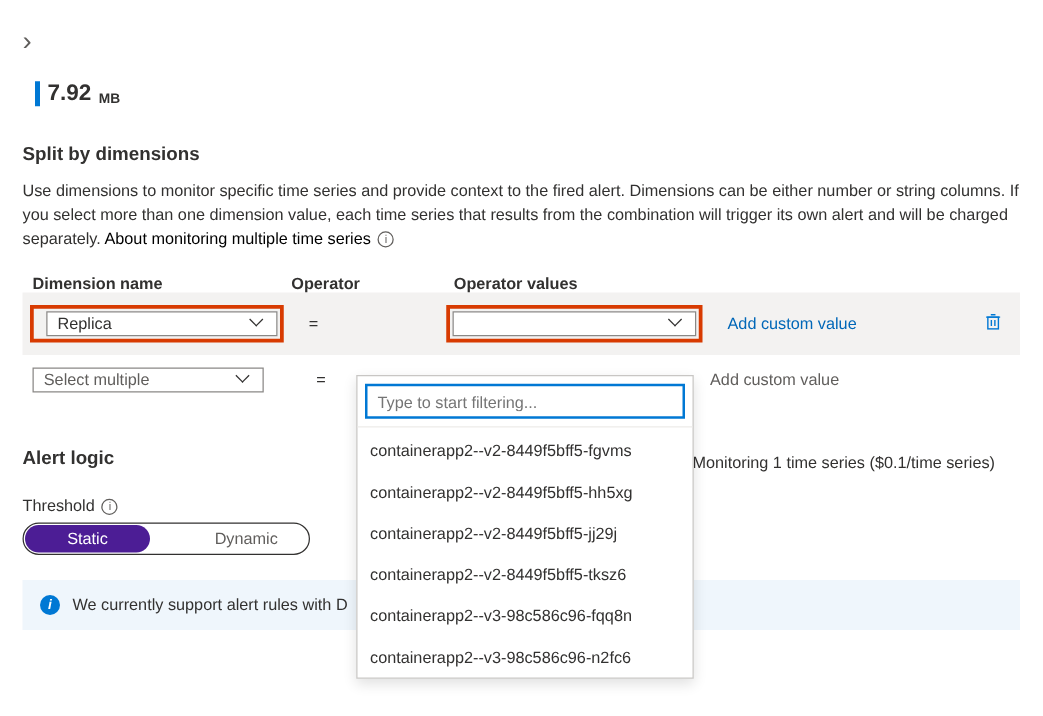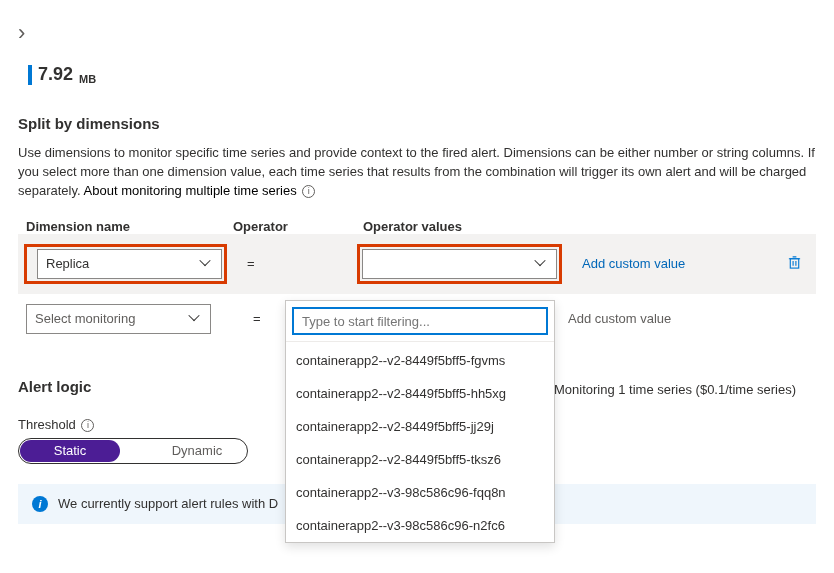--- a/index.html
+++ b/index.html
@@ -14,21 +14,21 @@
   .section-h { font-size: 15px; font-weight: 600; margin-bottom: 12px; }
   .desc { font-size: 13px; color: #323130; line-height: 1.45; margin-bottom: 4px; max-width: 800px; }
   .link { color: #000000; text-decoration: none; }
   .info { display:inline-flex; align-items:center; justify-content:center; width:13px; height:13px; border:1px solid #605e5c; border-radius:50%; font-size:9px; color:#605e5c; margin-left:2px; vertical-align:middle; }
   .dim-head { display:flex; gap:0; margin-top:18px; font-weight:600; font-size:13px; }
   .col-name { width:215px; padding-left:8px; }
   .col-op { width:130px; }
   .col-vals { width:215px; }
   .dim-row { display:flex; align-items:center; padding:10px 0; position:relative; }
   .dim-row.shaded { background:#f3f2f1; }
-  .select { border:1px solid #8a8886; background:#fff; height:30px; display:flex; align-items:center; justify-content:space-between; padding:0 8px; font-size:13px; cursor:pointer; }
+  .select { border:1px solid #8a8886; background:#fff; height:20px; display:flex; align-items:center; justify-content:space-between; padding:0 8px; font-size:13px; cursor:pointer; }
   .select.placeholder { color:#605e5c; }
   .sel-name { width:185px; margin-left:8px; }
   .sel-vals { width:195px; }
   .op { width:130px; text-align:left; padding-left:20px; color:#323130; }
   .hl-red { border:3px solid #d83b01; padding:2px; }
   .hl-red .select { border:1px solid #8a8886; }
   .custom { color:#0067b8; margin-left:20px; cursor:pointer; }
   .custom.muted { color:#605e5c; cursor:default; }
   .trash { position:absolute; right:14px; color:#0078d4; cursor:pointer; }
   .trash svg { width:15px; height:16px; }
@@ -98,21 +98,21 @@
   <span class="trash">
     <svg viewBox="0 0 16 16" fill="none" stroke="#0078d4" stroke-width="1.2">
         <rect x="3.5" y="4.5" width="9" height="10"></rect>
         <path d="M2 4.5h12M6 2.5h4M6.5 7v5M9.5 7v5"></path>
       </svg>
   </span>
 </div>
 
 <div class="dim-row">
   <div class="select sel-name placeholder" style="margin-left:8px;">
-    <span>Select monitoring</span>
+    <span>Select multiple</span>
     <span class="chev-d"></span>
   </div>
   <div class="op" style="padding-left:42px;">=</div>
   <span class="custom muted" style="margin-left:227px;">Add custom value</span>
 </div>
 
 <div class="dropdown">
   <div class="filter">
     <input type="text" placeholder="Type to start filtering..." style="">
   </div>

